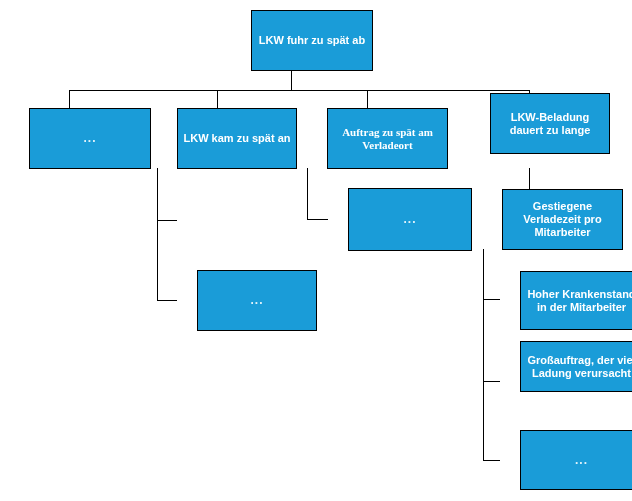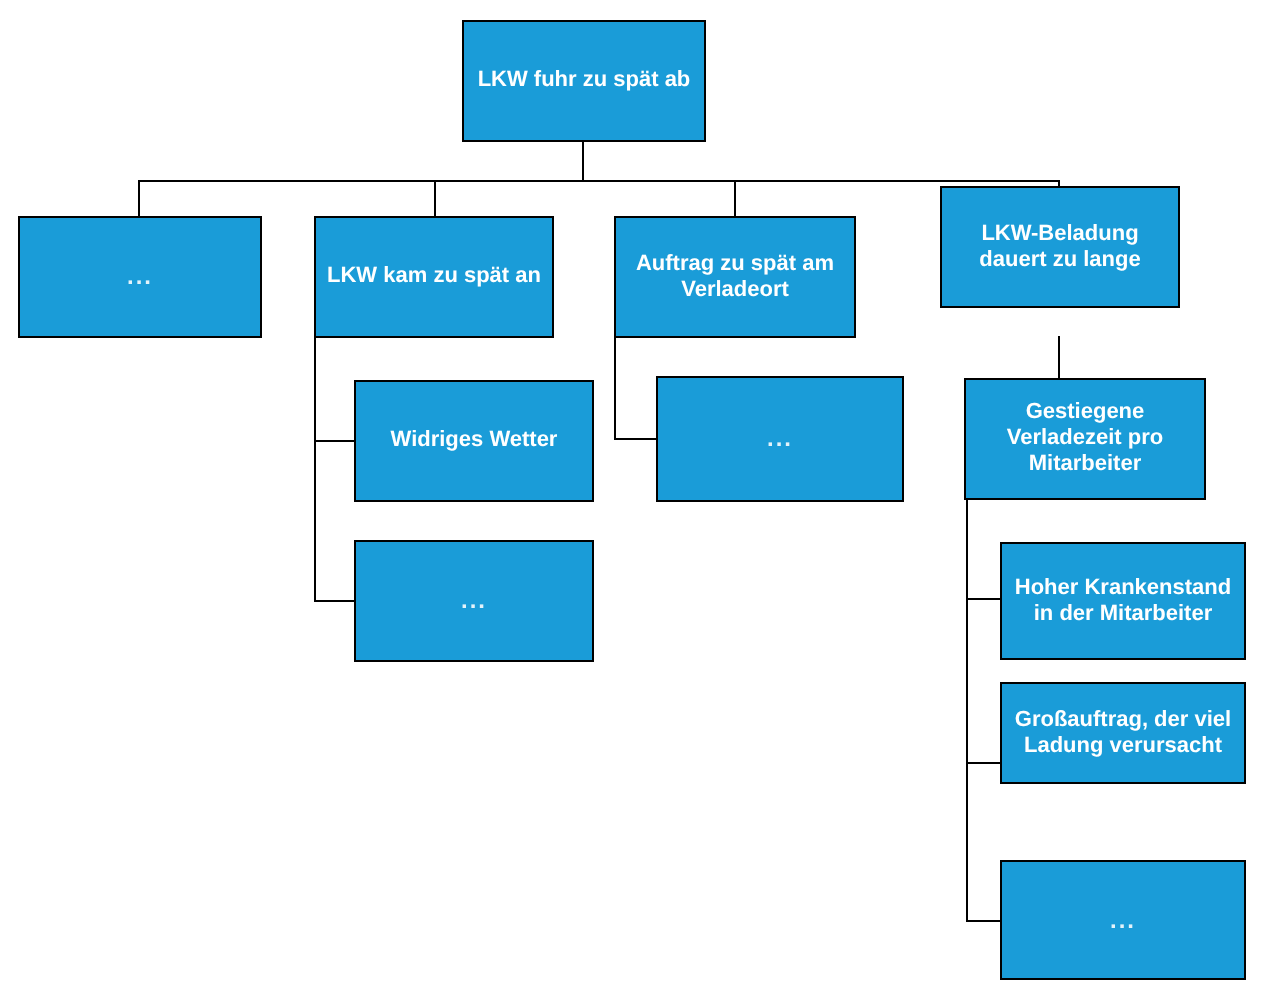--- a/index.html
+++ b/index.html
@@ -23,32 +23,33 @@
     border:1.5px solid var(--border);
     color:var(--text);
     font-weight:bold;
     font-size:11px;
     line-height:13px;
     display:flex;
     align-items:center;
     justify-content:center;
     text-align:center;
     padding:2px;
+    margin-left:20px;
   }
   .nowrap{white-space:nowrap;}
   .ellipsis{color:rgba(255,255,255,0.88);letter-spacing:1px;font-size:12px;}
   .line{
     position:absolute;
     background:var(--line);
   }
   
   .n-root {left:231px;top:10px;width:122px;height:61px;}
   .n-l2e  {left:9px;  top:108px;width:122px;height:61px;}
   .n-kam  {left:157px;top:108px;width:120px;height:61px;}
-  .n-auf  {left:307px;top:108px;width:121px;height:61px;}
+  .n-auf  {left:307px;top:108px;width:121px;height:61px;font-family:Liberation Serif, serif;}
   .n-bel  {left:470px;top:93px;width:120px;height:61px;}
   .n-wid  {left:177px;top:190px;width:120px;height:61px;}
   .n-kame {left:177px;top:270px;width:120px;height:61px;}
   .n-aufe {left:328px;top:188px;width:124px;height:63px;}
   .n-ges  {left:482px;top:189px;width:121px;height:61px;}
   .n-hoh  {left:500px;top:271px;width:123px;height:59px;}
   .n-gro  {left:500px;top:341px;width:123px;height:51px;text-align:center;}
   .n-bele {left:500px;top:430px;width:123px;height:60px;}
   
   .c1 {left:291px;top:71px;width:1px;height:19px;}
@@ -93,21 +94,20 @@
   <div class="box n-root nowrap">LKW fuhr zu spät ab</div>
 
   <div class="box n-l2e ellipsis">...</div>
 
   <div class="box n-kam nowrap">LKW kam zu spät an</div>
 
   <div class="box n-auf">Auftrag zu spät am Verladeort</div>
 
   <div class="box n-bel">LKW-Beladung dauert zu lange</div>
 
-  <div class="box n-wid nowrap">Widriges Wetter</div>
 
   <div class="box n-kame ellipsis">...</div>
 
   <div class="box n-aufe ellipsis">...</div>
 
   <div class="box n-ges">Gestiegene Verladezeit pro Mitarbeiter</div>
 
   <div class="box n-hoh">Hoher Krankenstand in der Mitarbeiter</div>
 
   <div class="box n-gro">Großauftrag, der viel Ladung verursacht</div>

